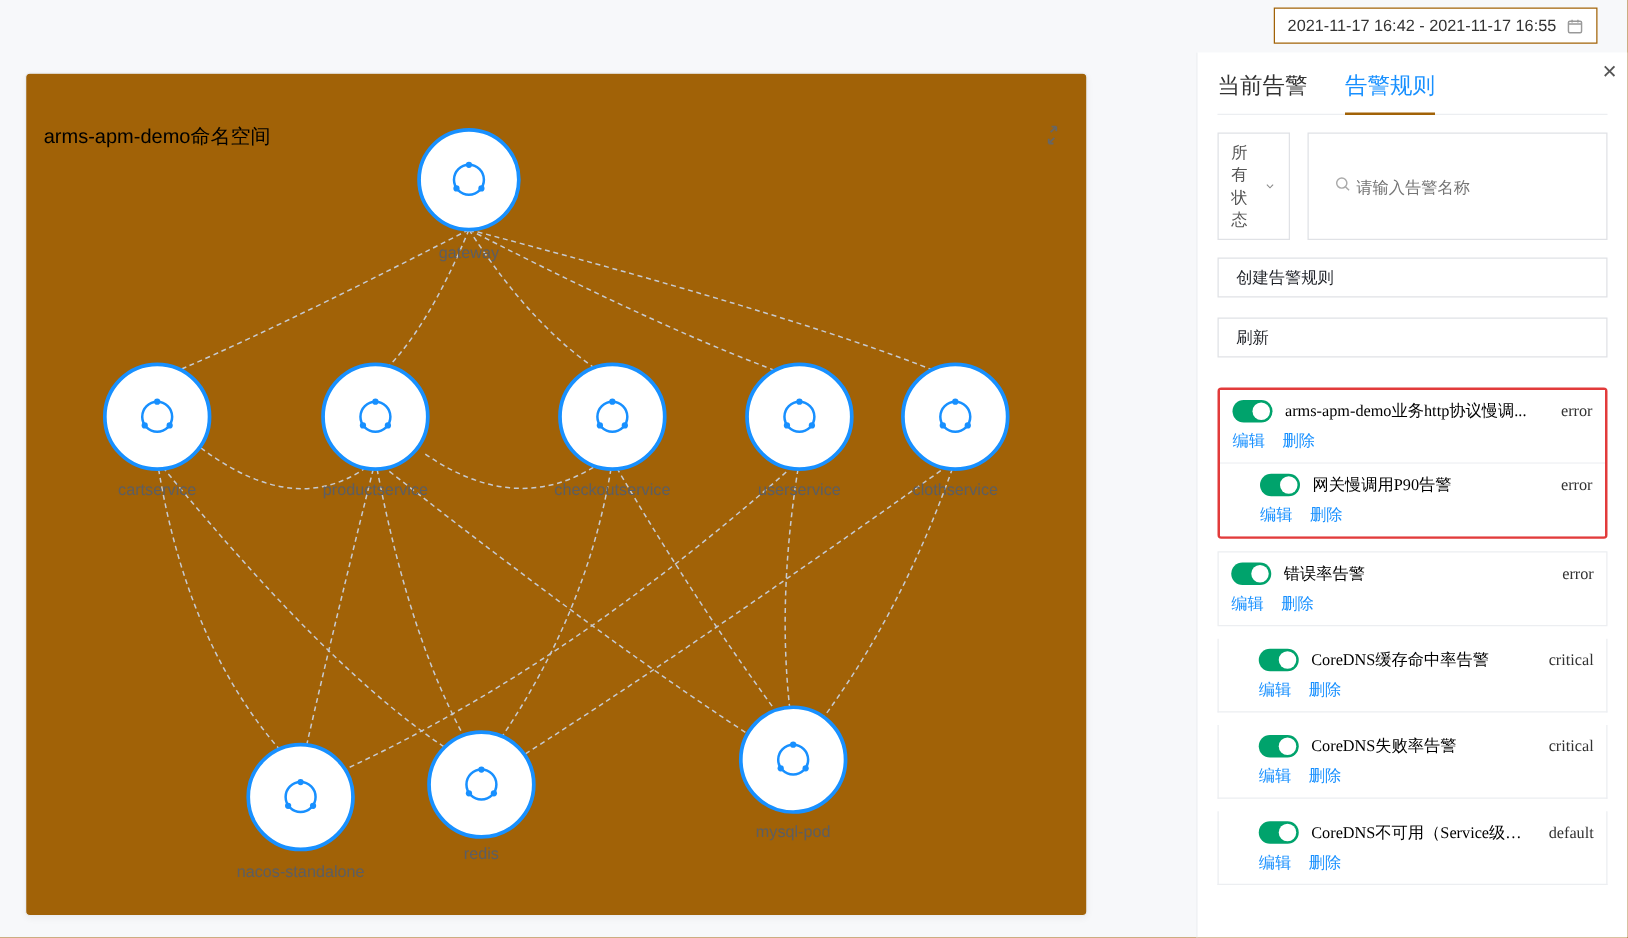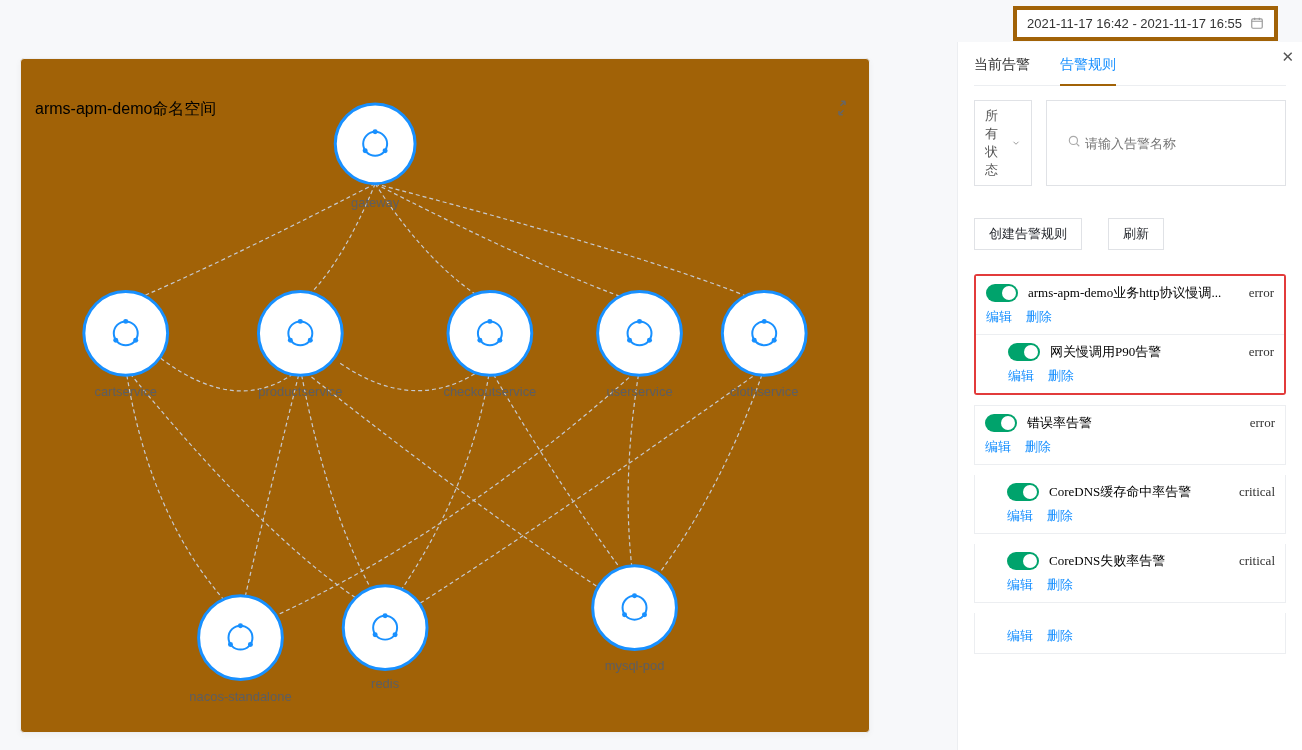--- a/index.html
+++ b/index.html
@@ -11,26 +11,26 @@
     width: 1302px;
     height: 750px;
     overflow: hidden;
     position: relative;
   }
   
   .date-picker {
     position: absolute;
     top: 6px; right: 24px;
     background: #fff;
-    border: 4px solid #a16207;
+    border: 1px solid #a16207;
     padding: 6px 10px;
     font-size: 13px;
     color: #333;
     display: flex;
-    align-items: flex-start;
+    align-items: flex-end;
     gap: 8px;
     cursor: pointer;
   }
   .date-picker .cal-ico { color: #999; display:flex; }
 
   
   .view-tabs {
     position: absolute;
     top: 66px; left: 280px;
     display: flex;
@@ -91,38 +91,38 @@
     width: 345px; height: 708px;
     background: #fff;
     border-left: 1px solid #eceef1;
     padding: 4px 16px 10px 16px;
   }
   .close-x{ position:absolute; top:6px; right:8px; cursor:pointer; color:#555; font-size:15px;}
   .side-tabs{
     display:flex; gap:30px; border-bottom:1px solid #eceef1; padding-top:4px;
   }
   .side-tab{
-    font-size:14px; padding:6px 0 10px 0; color:#333; cursor:pointer;
+    font-size:18px; padding:6px 0 10px 0; color:#333; cursor:pointer;
   }
   .side-tab.active{ color:#1890ff; border-bottom:2px solid #a16207; margin-bottom:-1px;}
   .side-controls{
     display:flex; gap:14px; margin-top:14px;
   }
   .select-box{
     border:1px solid #e0e2e6; background:#fff; padding:6px 10px; font-size:13px; color:#555;
     display:flex; align-items:center; gap:6px; cursor:pointer;
   }
   .search-box{
     flex:1; border:1px solid #e0e2e6; display:flex; align-items:center; padding:0 20px;
   }
   .search-box input{
     border:none; outline:none; font-size:13px; padding:7px 4px; flex:1; background:transparent;
   }
   .search-ico{ color:#aaa; }
-  .side-btns{ display:flex; gap:26px; margin-top:32px; }
+  .side-btns{ display:flex; gap:16px; margin-top:14px;flex-direction:column; }
   .btn{
     border:1px solid #e0e2e6; background:#fff; padding:6px 14px; font-size:13px; cursor:pointer;
   }
   .rule-list{ margin-top:24px;font-family:Liberation Serif, serif; }
   .highlight-box{
     border:2px solid #e23b3b; border-radius:3px; padding-bottom:0;
   }
   .rule-item{
     border:1px solid #eceef1; padding:8px 10px 8px 10px; background:#fff;
   }
@@ -358,19 +358,24 @@
       <div class="toggle"></div>
       <div class="rule-name">CoreDNS失败率告警</div>
       <div class="rule-sev">critical</div>
     </div>
     <div class="rule-row2">
       <span class="link">编辑</span>
       <span class="link">删除</span>
     </div>
       </div>
       <div class="rule-item">
+    <div class="rule-row1">
+      <div class="toggle"></div>
+      <div class="rule-name">CoreDNS不可用（Service级别）</div>
+      <div class="rule-sev">default</div>
+    </div>
     <div class="rule-row2">
       <span class="link">编辑</span>
       <span class="link">删除</span>
     </div>
       </div>
     </div>
 </div>
 
 </body></html>

